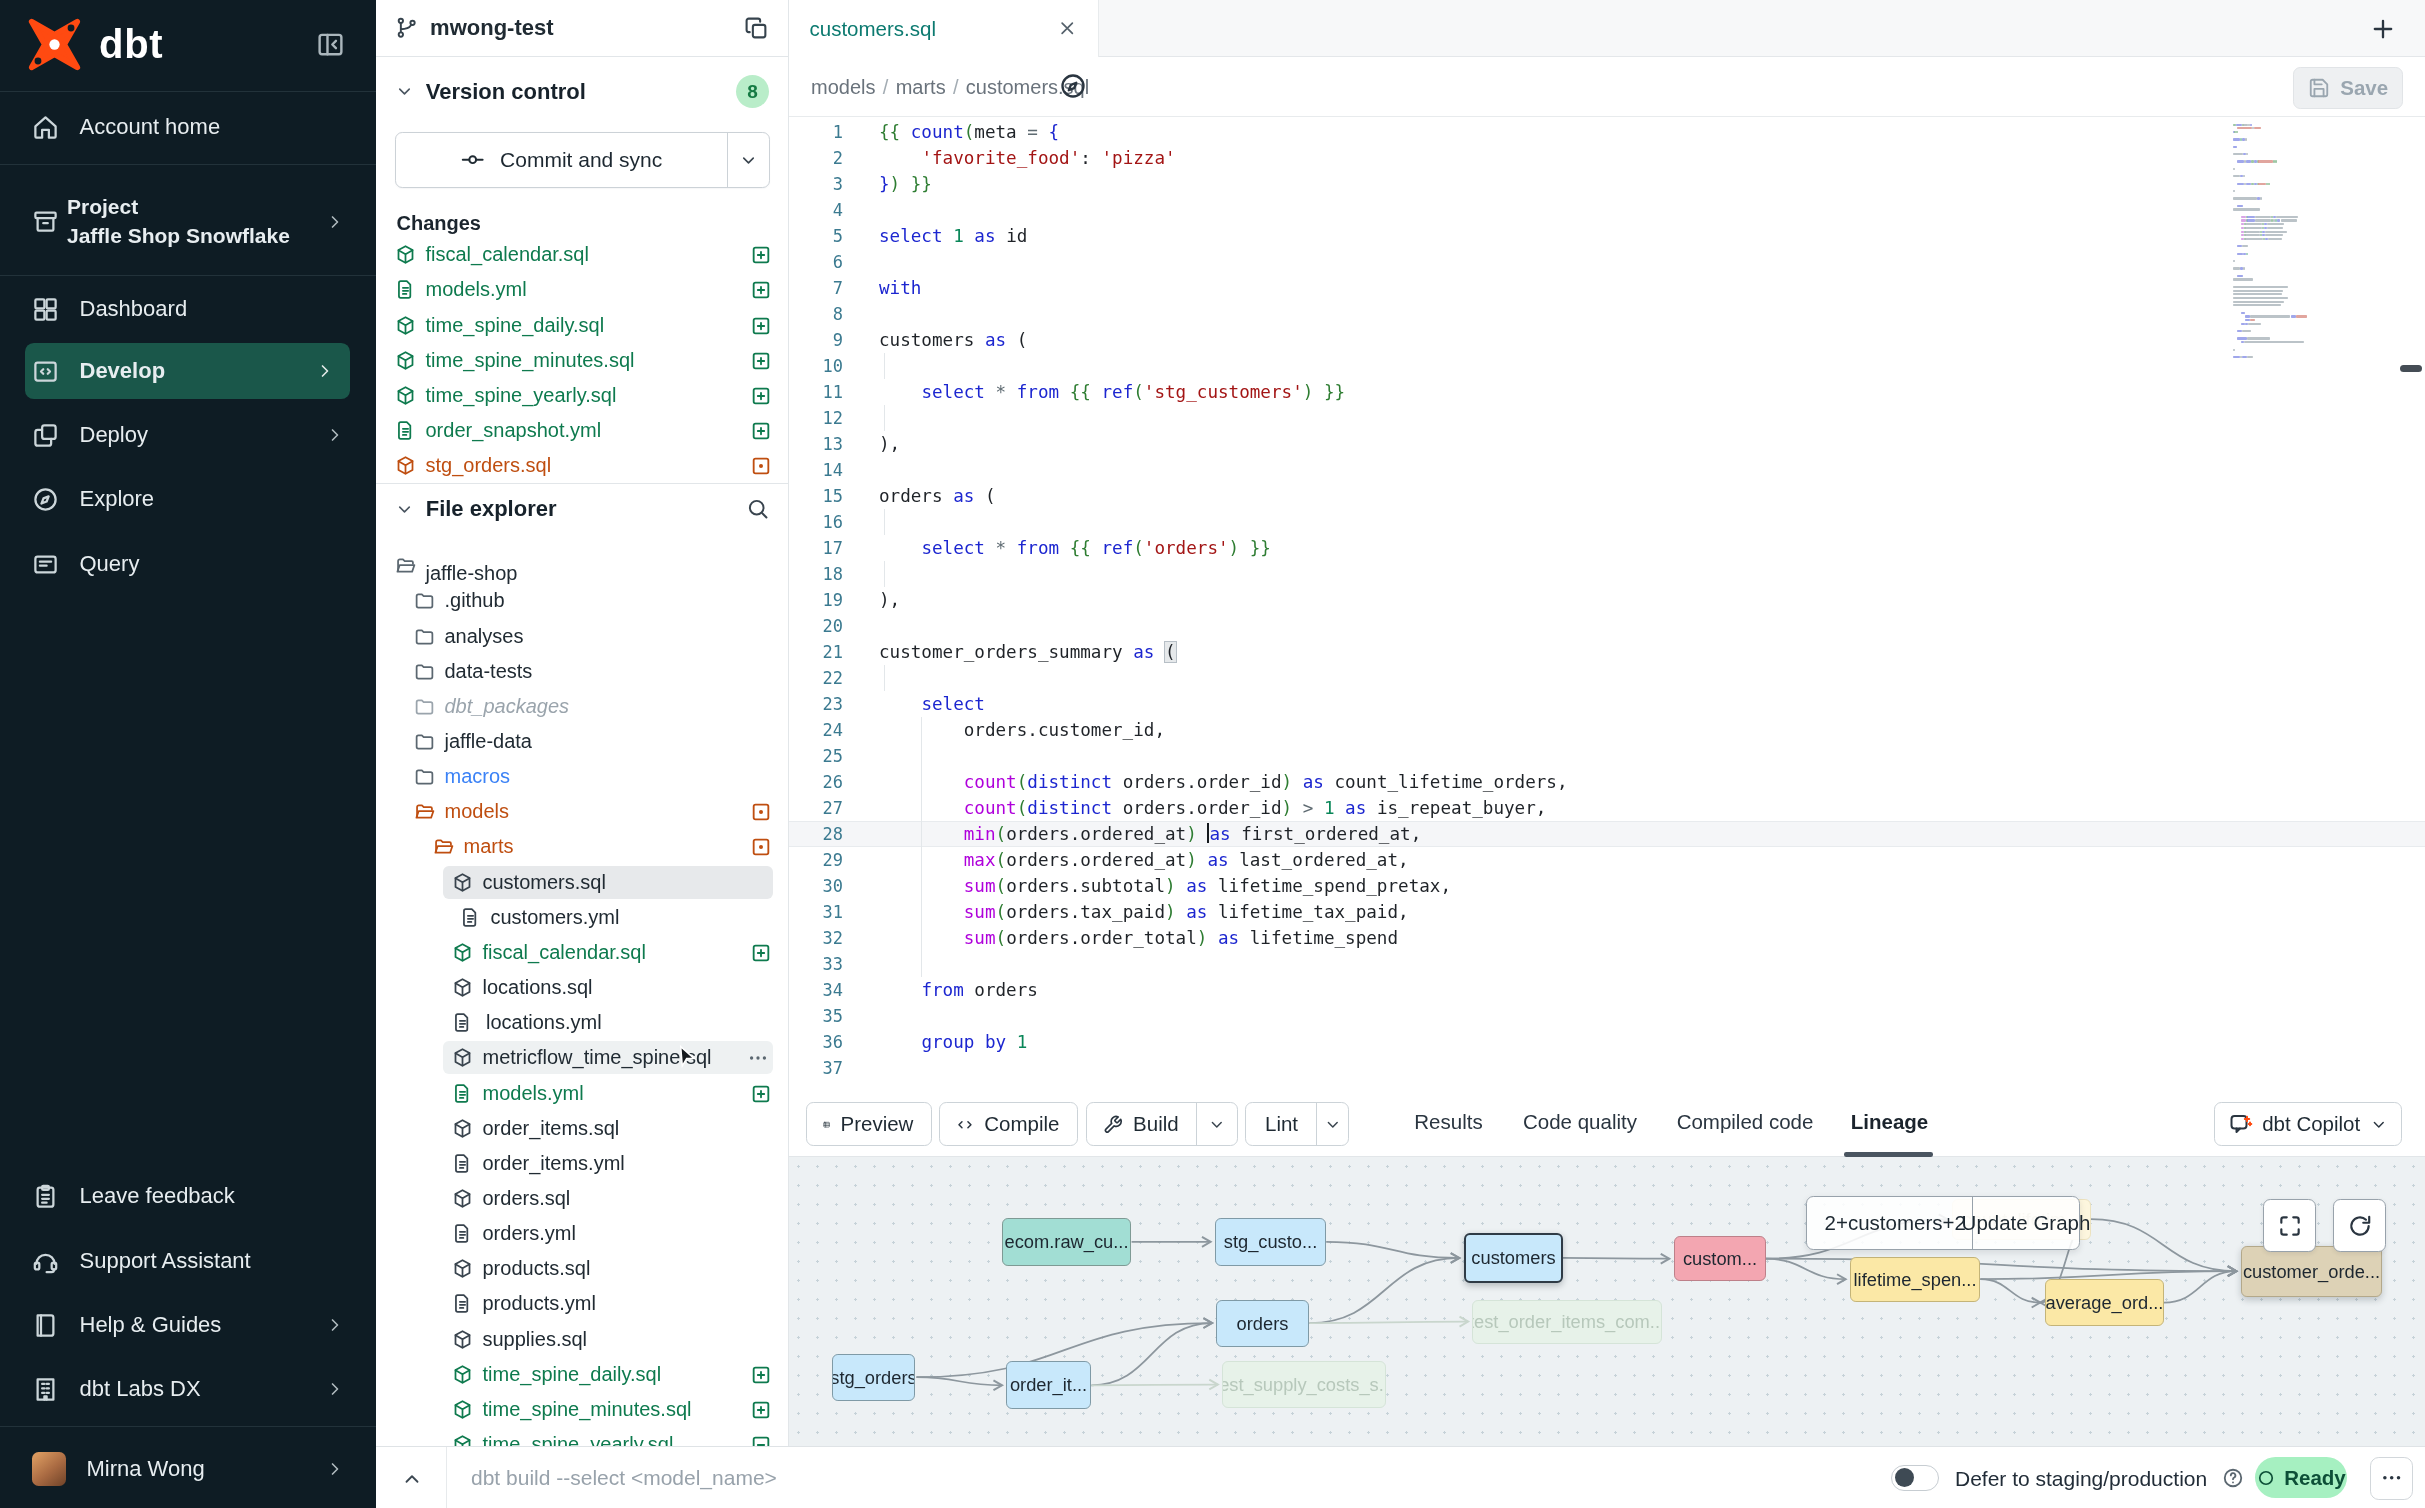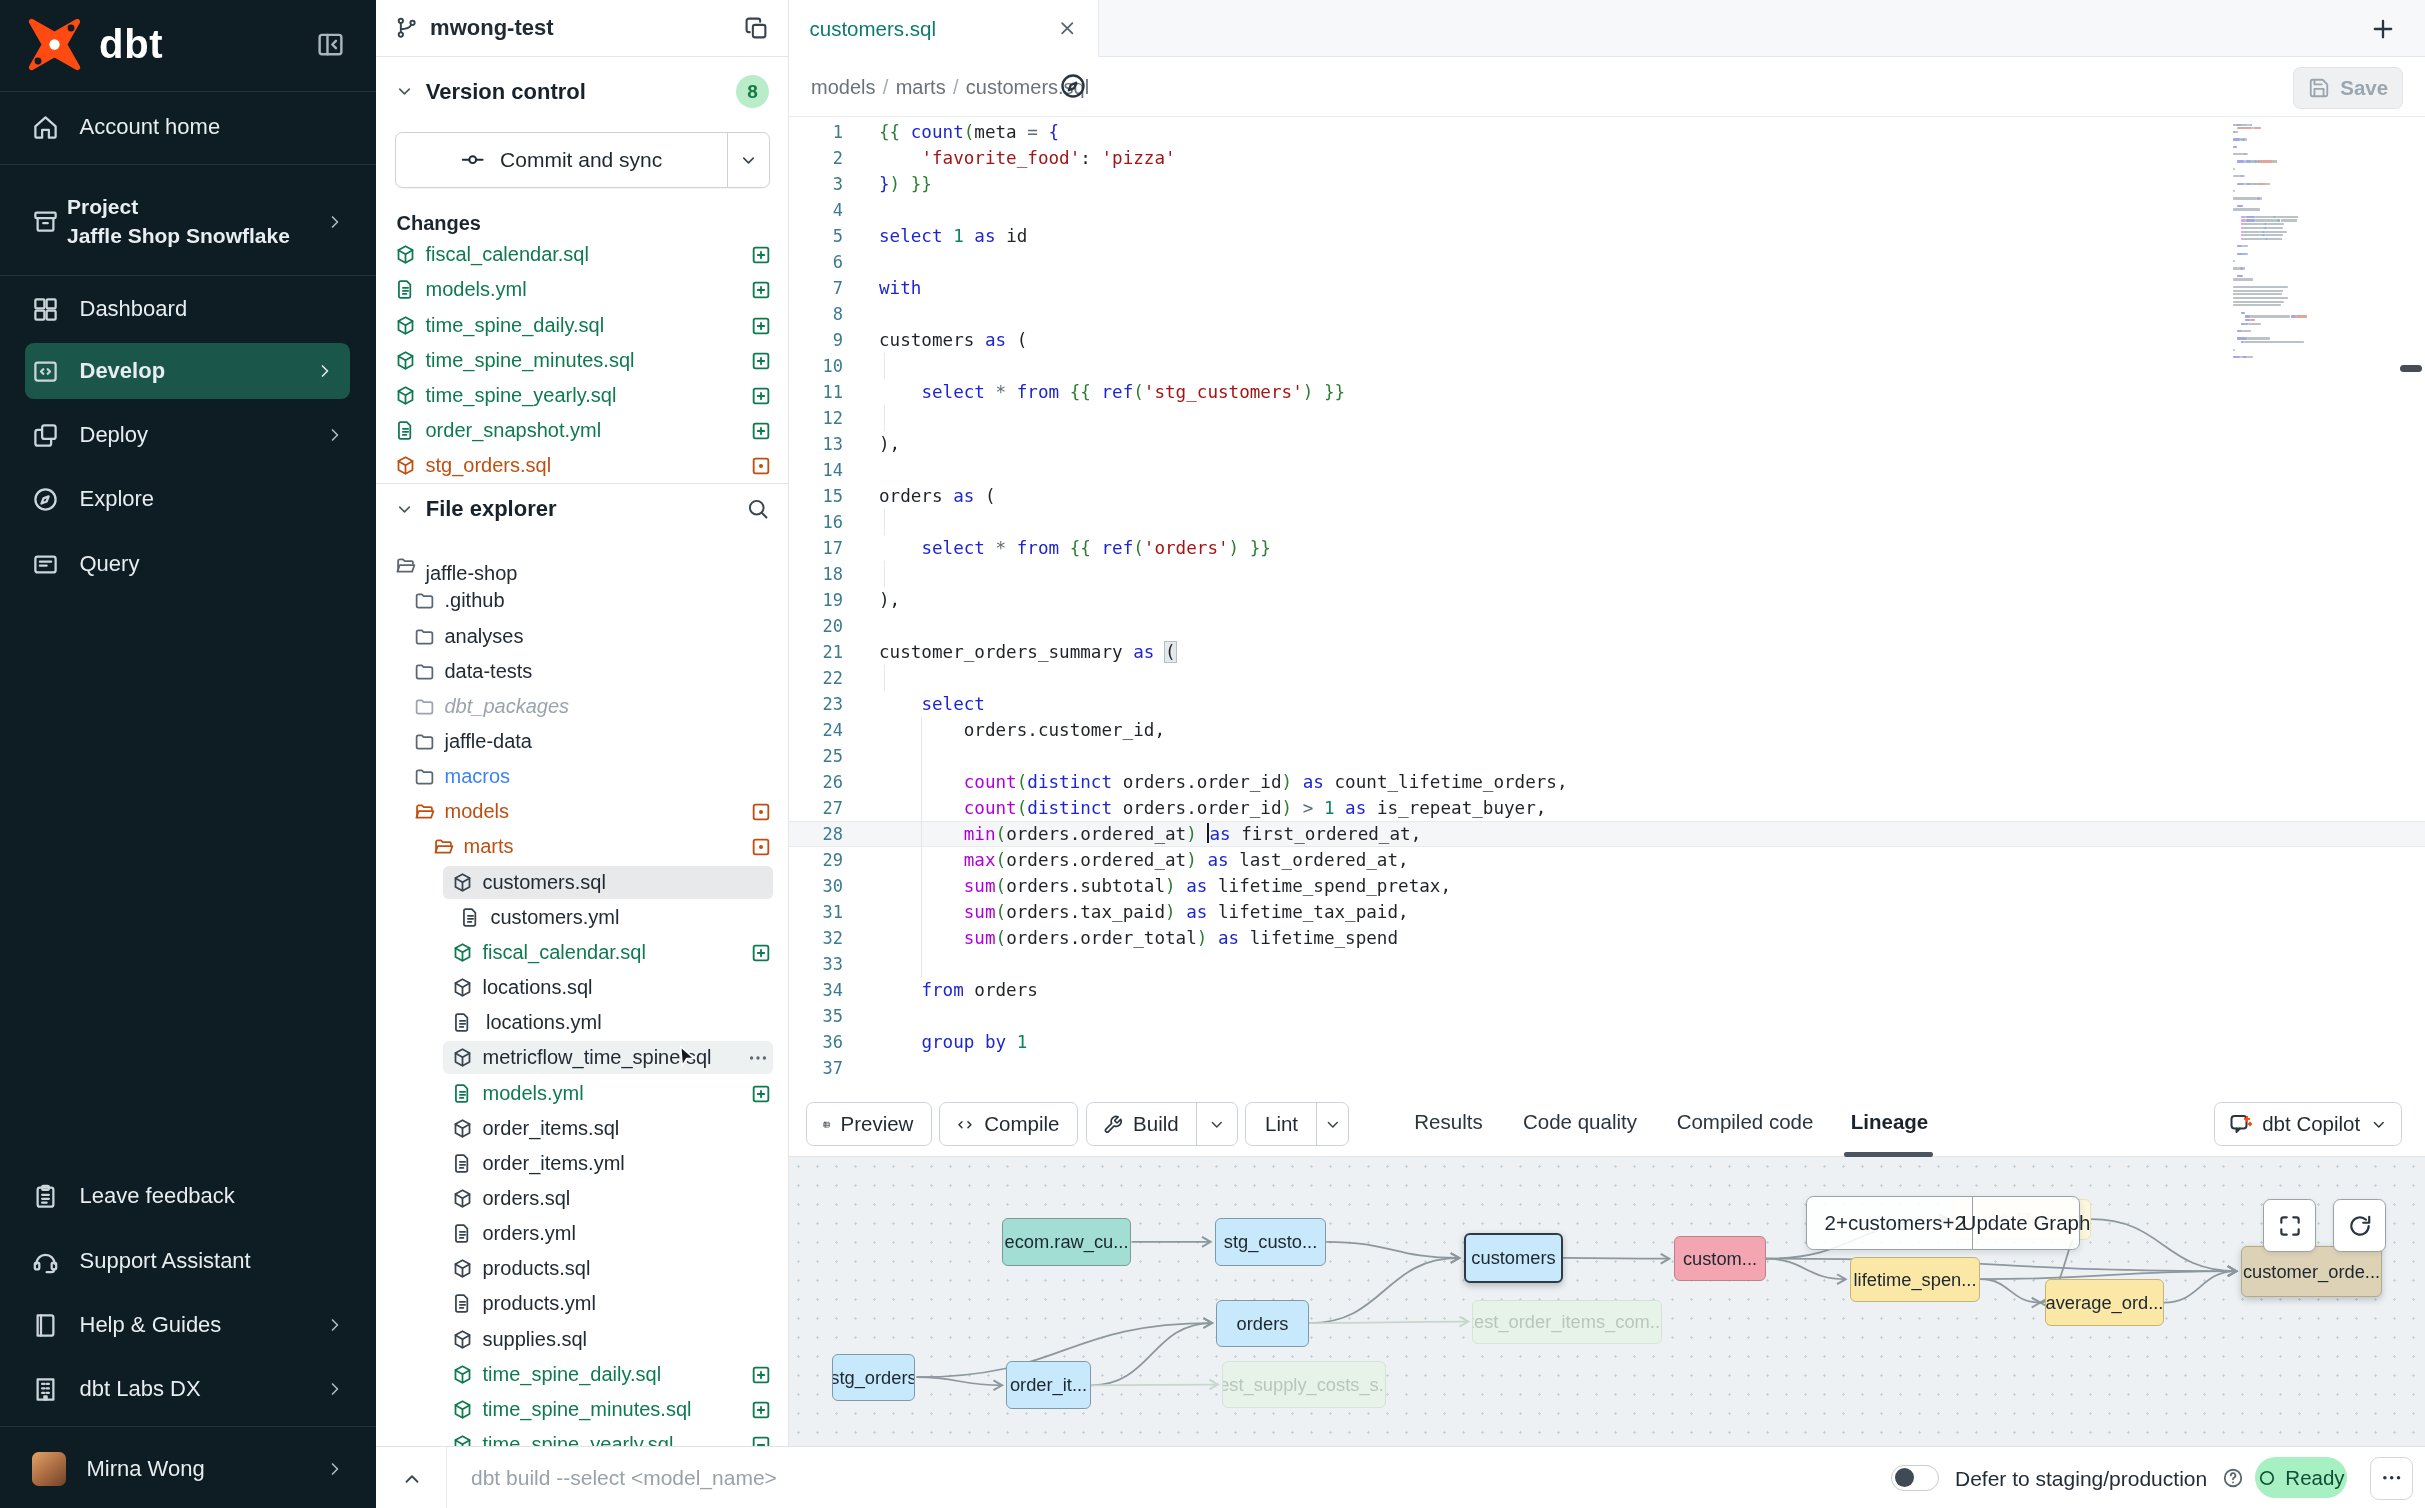--- a/index.html
+++ b/index.html
@@ -113,21 +113,21 @@
 
 
 #cmdbar{position:absolute;left:376px;top:1446px;width:2050px;height:62px;background:#fff;border-top:0.7px solid #dfe3e6;z-index:6}
 #cmd-collapse{position:absolute;left:25px;top:20.5px;width:22px;height:22px;color:#3c4852}
 #cmd-div{position:absolute;left:70px;top:0;width:0.7px;height:62px;background:#e7eaec}
 #cmd-ph{position:absolute;left:95px;top:19px;font-size:21px;color:#98a2ab;white-space:nowrap}
 #defer-toggle{position:absolute;left:1515px;top:18.3px;width:48px;height:26px;background:#fff;border:1.1px solid #c7cdd2;border-radius:13px}
 #defer-knob{position:absolute;left:2.9px;top:2.2px;width:19px;height:19px;border-radius:50%;background:#3e4a54}
 #defer-lb{position:absolute;left:1579px;top:20px;font-size:21px;color:#222d38;white-space:nowrap}
 #defer-q{position:absolute;left:1846px;top:20px;width:22px;height:22px;color:#5b6770}
-#ready-pill{position:absolute;left:1879px;top:10.3px;width:92px;height:41px;background:#a6f0c1;border-radius:20.5px;display:flex;align-items:center;justify-content:center;gap:8px;font-size:20.5px;font-weight:400;color:#0d4f37}
+#ready-pill{position:absolute;left:1879px;top:10.3px;width:92px;height:41px;background:#a6f0c1;border-radius:20.5px;display:flex;align-items:center;justify-content:center;gap:8px;font-size:20.5px;font-weight:700;color:#0d4f37}
 #ready-pill .ic{width:20px;height:20px;color:#0d4f37}
 #more-btn{position:absolute;left:1994px;top:9.5px;width:43px;height:43px;border:1.1px solid #d2d7db;border-radius:8.8px;background:#fff;display:flex;align-items:center;justify-content:center}
 #more-btn .ic{width:23.4px;height:23.4px;color:#2a3540}
 </style>
 </head>
 <body>
 
 <div id="app">
 
   <aside id="sidebar">

